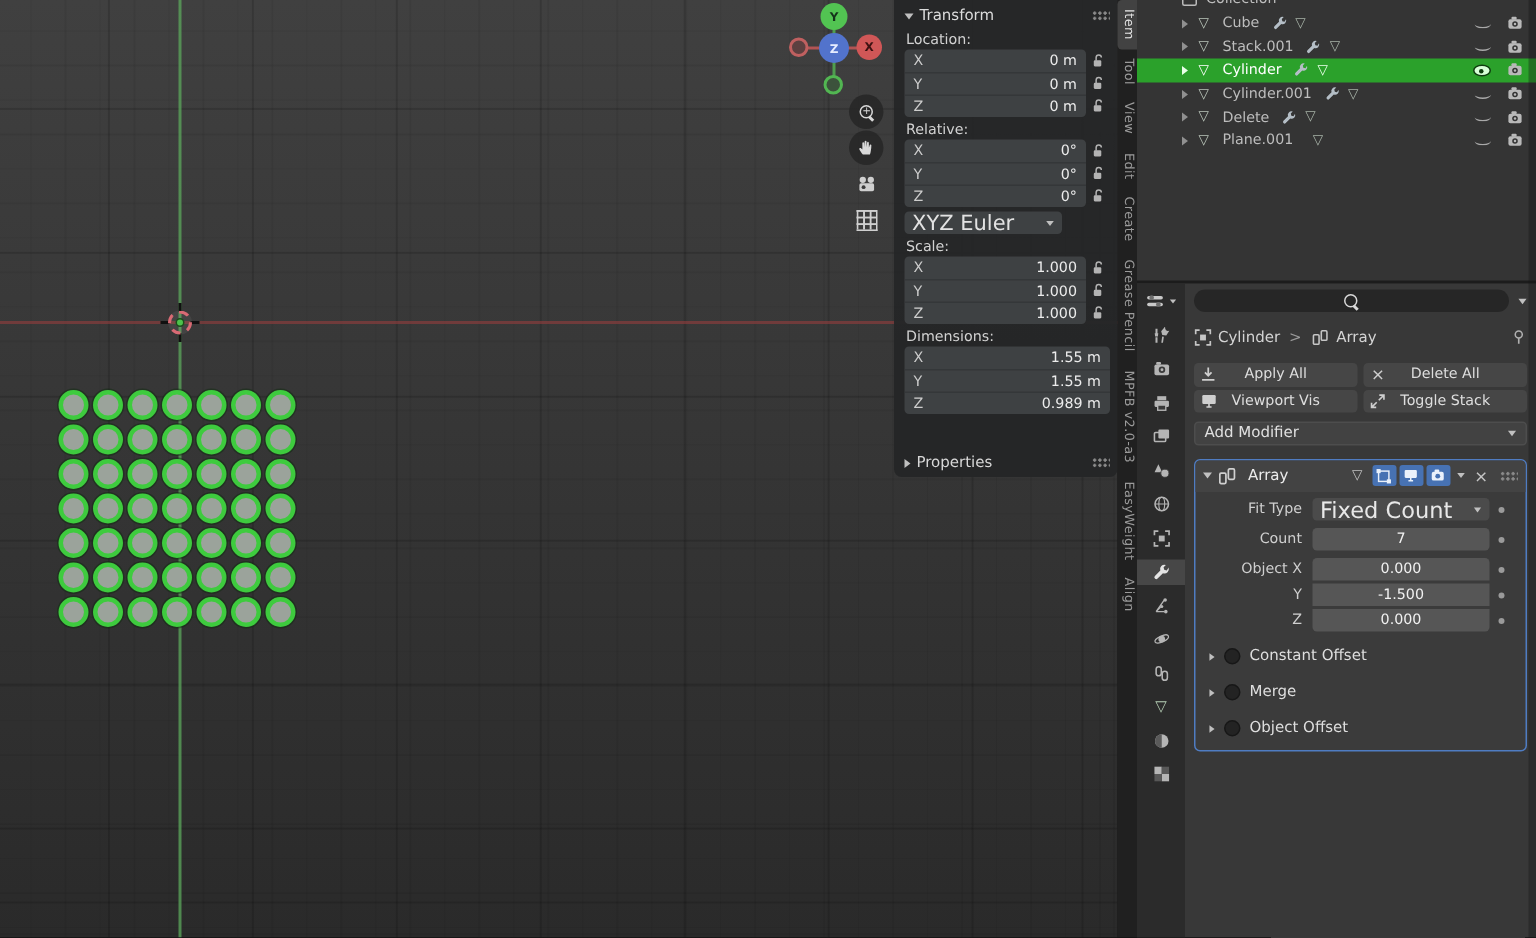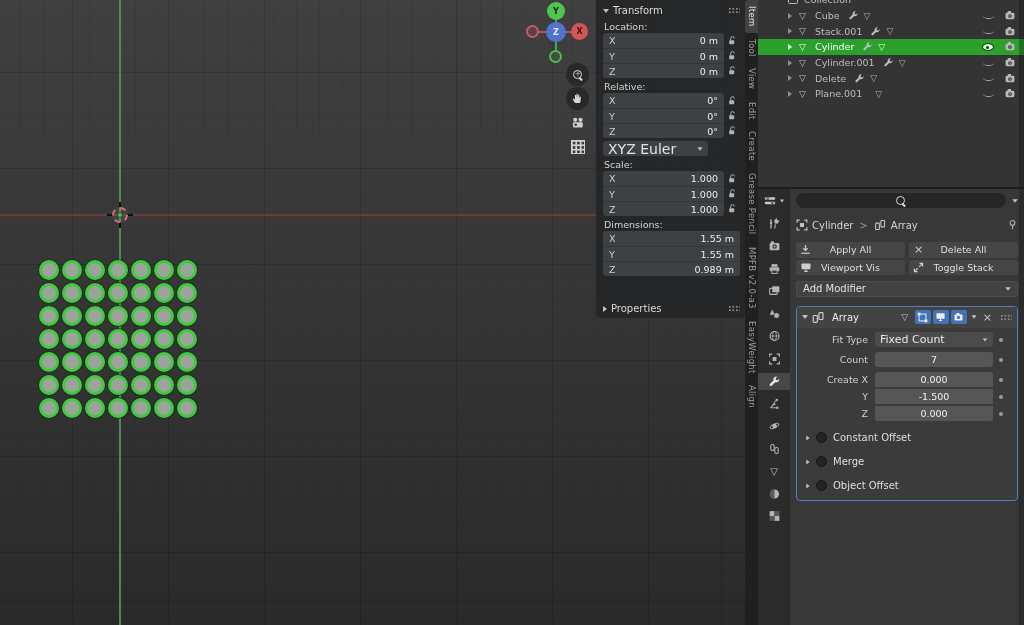--- a/index.html
+++ b/index.html
@@ -166,21 +166,21 @@
   .hicon { width:16px; height:14px; border-radius:2px; display:flex; align-items:center; justify-content:center; }
   .hicon.on { background:#4772b3; }
   .mod-header .x { color:#c6c6c6; font-size:11px; margin:0 2px; }
   .mod-header .grip { margin-left:2px; }
 
   .mod-row { display:flex; align-items:center; height:16px; margin-top:4px; }
   .mod-row .mlabel { width:78px; text-align:right; padding-right:7px; color:#cfcfcf; font-size:9.5px; }
   .mod-row .mfield { width:118px; height:15px; background:#565656; border-radius:3px;
     display:flex; align-items:center; justify-content:center; color:#f1f1f1; font-size:9.5px; }
   .mod-row .mdrop { width:118px; height:15px; background:#4b4b4b; border-radius:3px;
-    display:flex; align-items:center; padding:0 5px; color:#e8e8e8; font-size:11px; }
+    display:flex; align-items:center; padding:0 5px; color:#e8e8e8; font-size:15px; }
   .mod-row .mdrop .chev-down { margin-left:auto; transform:scale(.8); }
   .anim-dot { width:4px; height:4px; border-radius:50%; background:#9a9a9a; margin-left:6px; }
 
   .sub-header { display:flex; align-items:center; height:16px; margin-top:8px; padding-left:9px; gap:6px; color:#dedede; }
   .sub-header .cb { width:11px; height:11px; border-radius:50%; }
   .cb.checked { background:#4772b3; border:1px solid #6f9ede; }
   .cb.unchecked { background:#232323; border:1px solid #171717; }
 
   .factor-group { margin-top:3px; }
   .factor-group .mod-row { margin-top:1px; }
@@ -817,21 +817,21 @@
           <span class="anim-dot"></span>
         </div>
         <div class="mod-row">
           <span class="mlabel">Count</span>
           <span class="mfield">7</span>
           <span class="anim-dot"></span>
         </div>
 
         <div class="factor-group" id="factor-rows">
             <div class="mod-row">
-              <span class="mlabel">Create X</span>
+              <span class="mlabel">Object X</span>
               <span class="mfield">0.000</span>
               <span class="anim-dot"></span>
             </div>
             <div class="mod-row">
               <span class="mlabel">Y</span>
               <span class="mfield">-1.500</span>
               <span class="anim-dot"></span>
             </div>
             <div class="mod-row">
               <span class="mlabel">Z</span>

